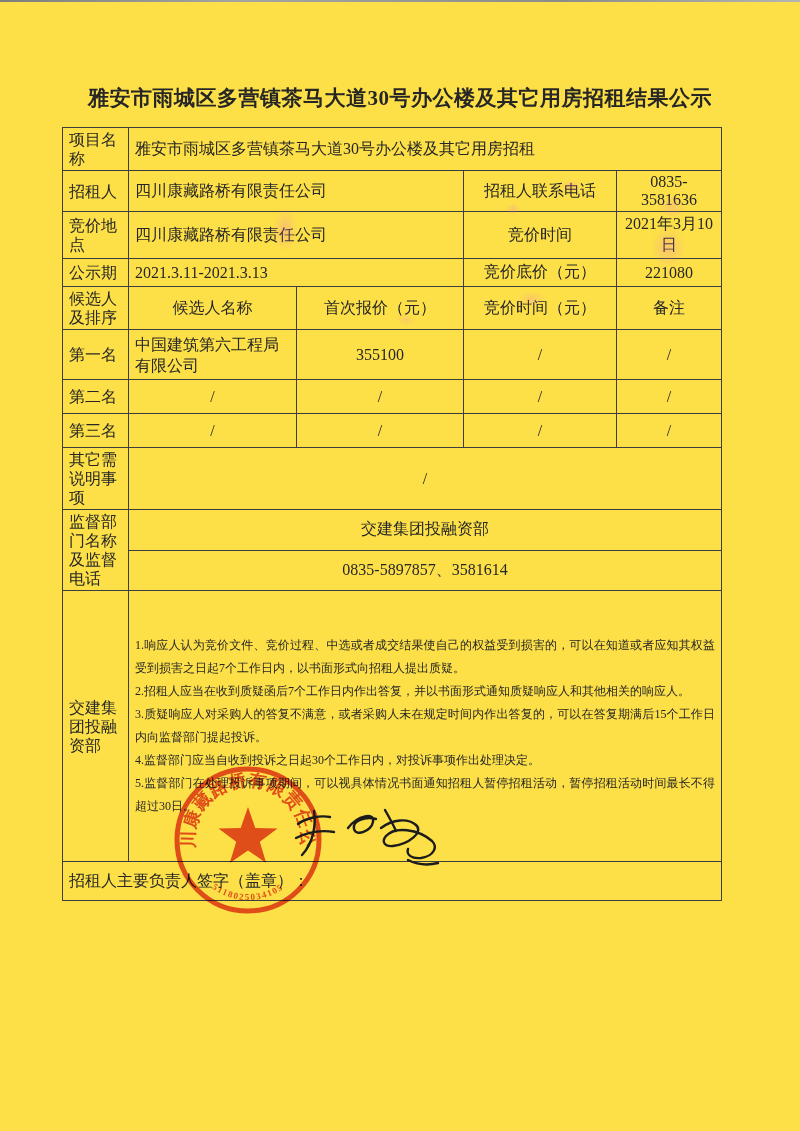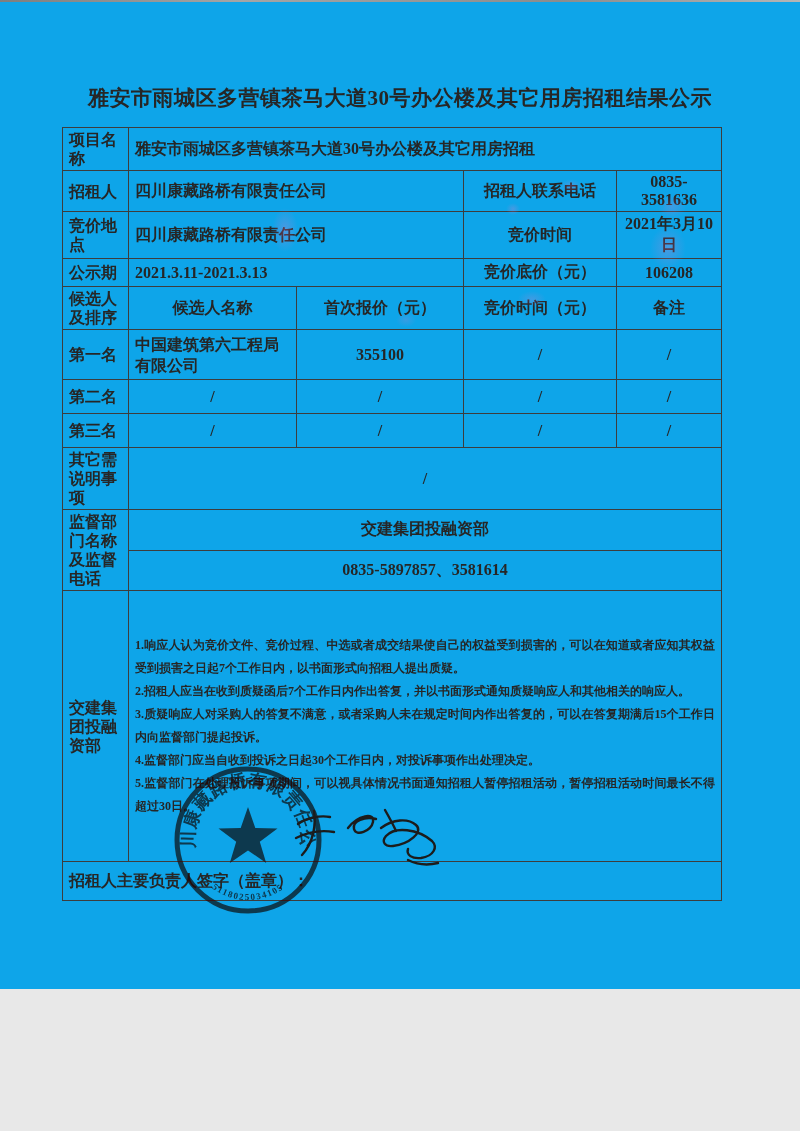--- a/index.html
+++ b/index.html
@@ -1,33 +1,33 @@
 <!DOCTYPE html>
 <html><head>
 <meta charset="utf-8">
 <style>
   html,body{margin:0;padding:0;background:#e8e8e8;}
   .page{
-    position:relative;width:800px;height:989px;margin:0 auto;
-    background:#0ea5e9;overflow:hidden;
+    position:relative;width:800px;height:1131px;margin:0 auto;
+    background:#fde047;overflow:hidden;
     font-family:"Liberation Serif","DejaVu Serif",serif;
     color:#262626;
   }
   .scan-edge{position:absolute;top:0;left:0;width:800px;height:2px;background:linear-gradient(90deg,#7e7e7e,#a5a5a5 30%,#8c8c8c 70%,#b5b5b5);}
   .doc-title{
     position:absolute;top:84px;left:0;width:800px;text-align:center;
     font-size:21px;font-weight:700;letter-spacing:0.5px;
   }
   table.main{
     position:absolute;left:62px;top:127px;width:659px;
     border-collapse:collapse;table-layout:fixed;
   }
   table.main td{
     border:1px solid #3d3d3d;vertical-align:middle;
-    font-size:16px;padding:2px 6px;overflow:hidden;font-weight:bold;
+    font-size:16px;padding:2px 6px;overflow:hidden;
   }
   td.lbl{padding:2px 2px 2px 3px;font-size:15px;line-height:19px;}
   td.lbl-center{text-align:left;}
   td.val-left{text-align:left;padding-left:8px;}
   td.ctr{text-align:center;}
   td.small{font-size:15px;padding:2px 2px;}
   td.obj{vertical-align:middle;padding:6px 10px 6px 10px;}
   td.obj p{margin:0;line-height:23px;font-size:12px;text-align:justify;}
   td.sig{padding-left:5px;font-size:16px;}
   
@@ -75,21 +75,21 @@
       <tr style="height:38px">
         <td class="lbl">竞价地点</td>
         <td class="val-left" colspan="2">四川康藏路桥有限责任公司</td>
         <td class="ctr">竞价时间</td>
         <td class="ctr small">2021年3月10日</td>
       </tr>
       <tr style="height:28px">
         <td class="lbl">公示期</td>
         <td class="val-left" colspan="2">2021.3.11-2021.3.13</td>
         <td class="ctr">竞价底价（元）</td>
-        <td class="ctr small">106208</td>
+        <td class="ctr small">221080</td>
       </tr>
       <tr style="height:32px">
         <td class="lbl">候选人及排序</td>
         <td class="ctr">候选人名称</td>
         <td class="ctr">首次报价（元）</td>
         <td class="ctr">竞价时间（元）</td>
         <td class="ctr">备注</td>
       </tr>
       <tr style="height:50px">
         <td class="lbl">第一名</td>

